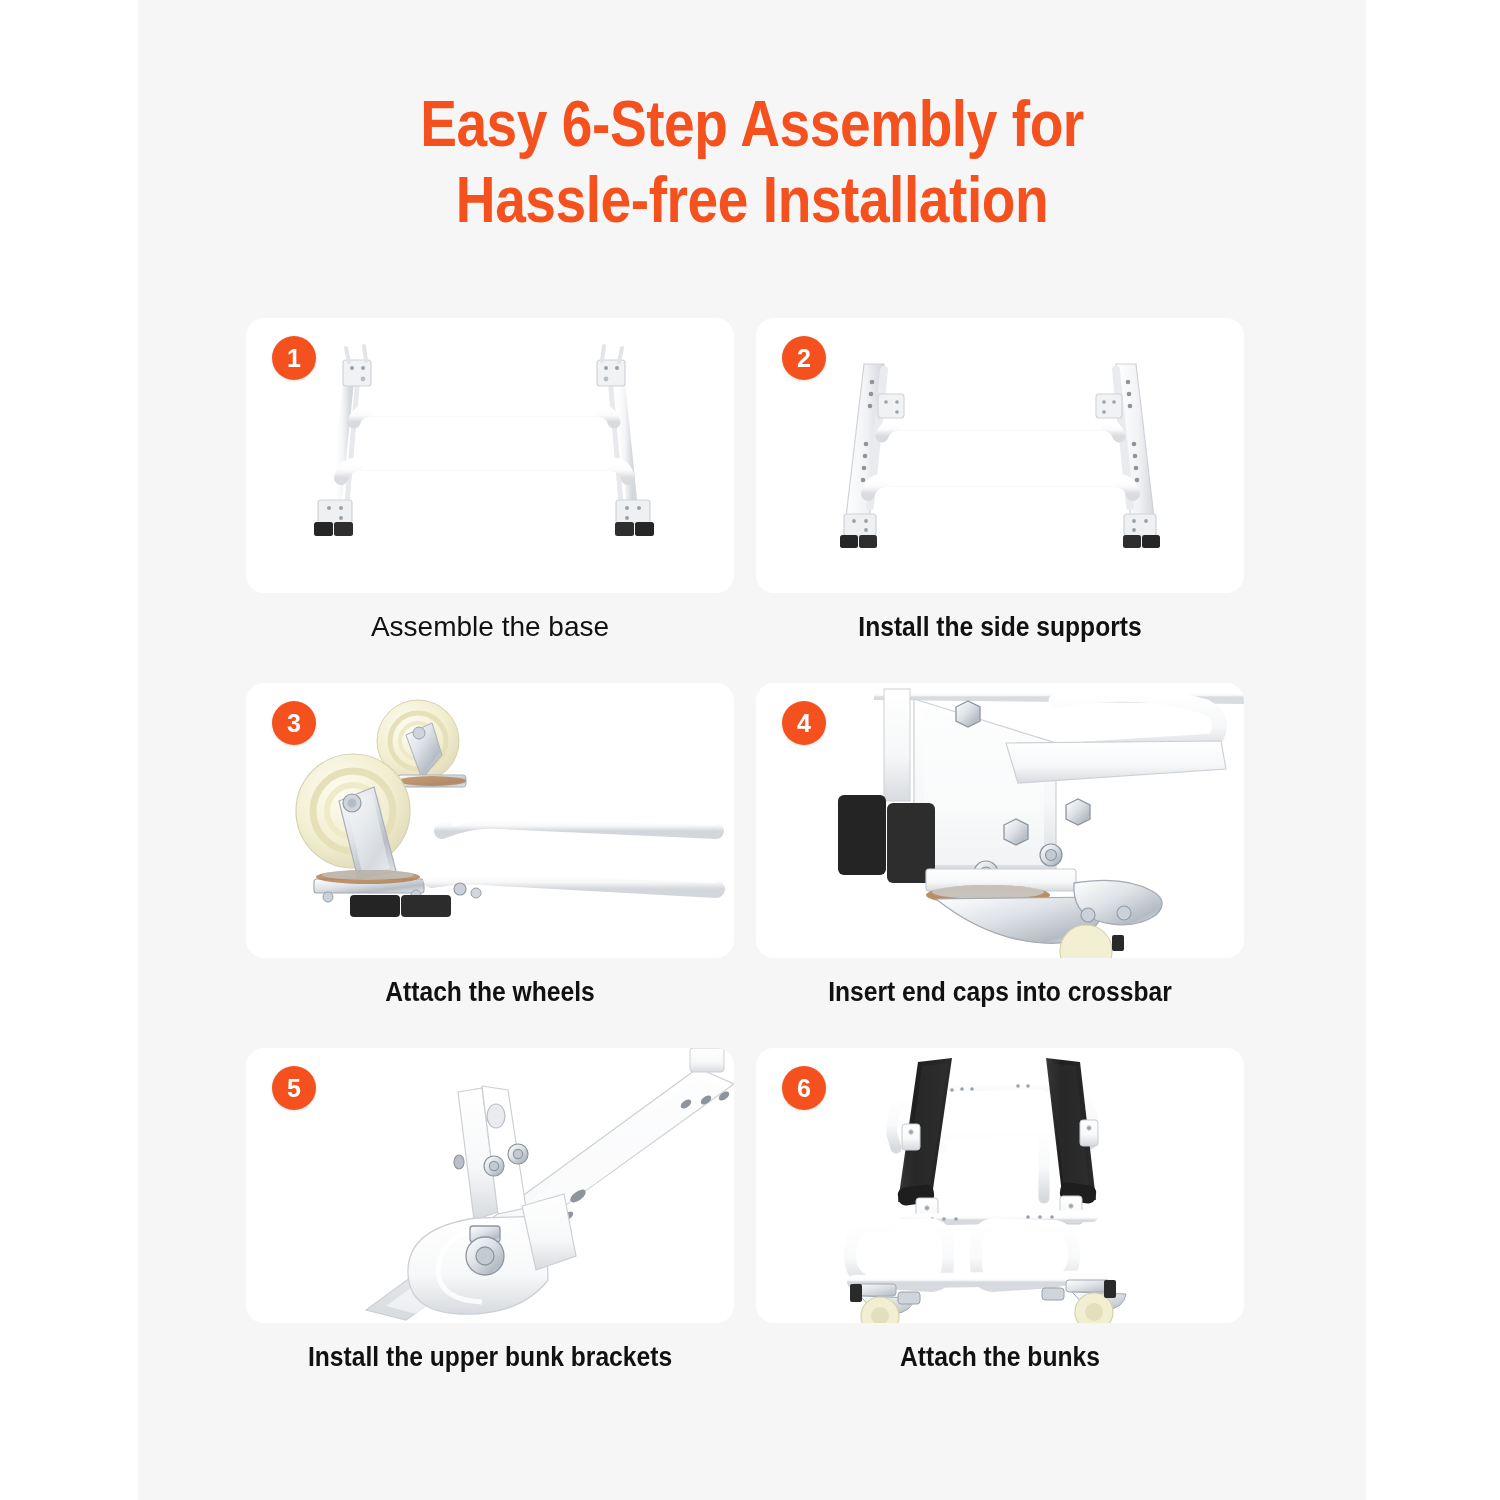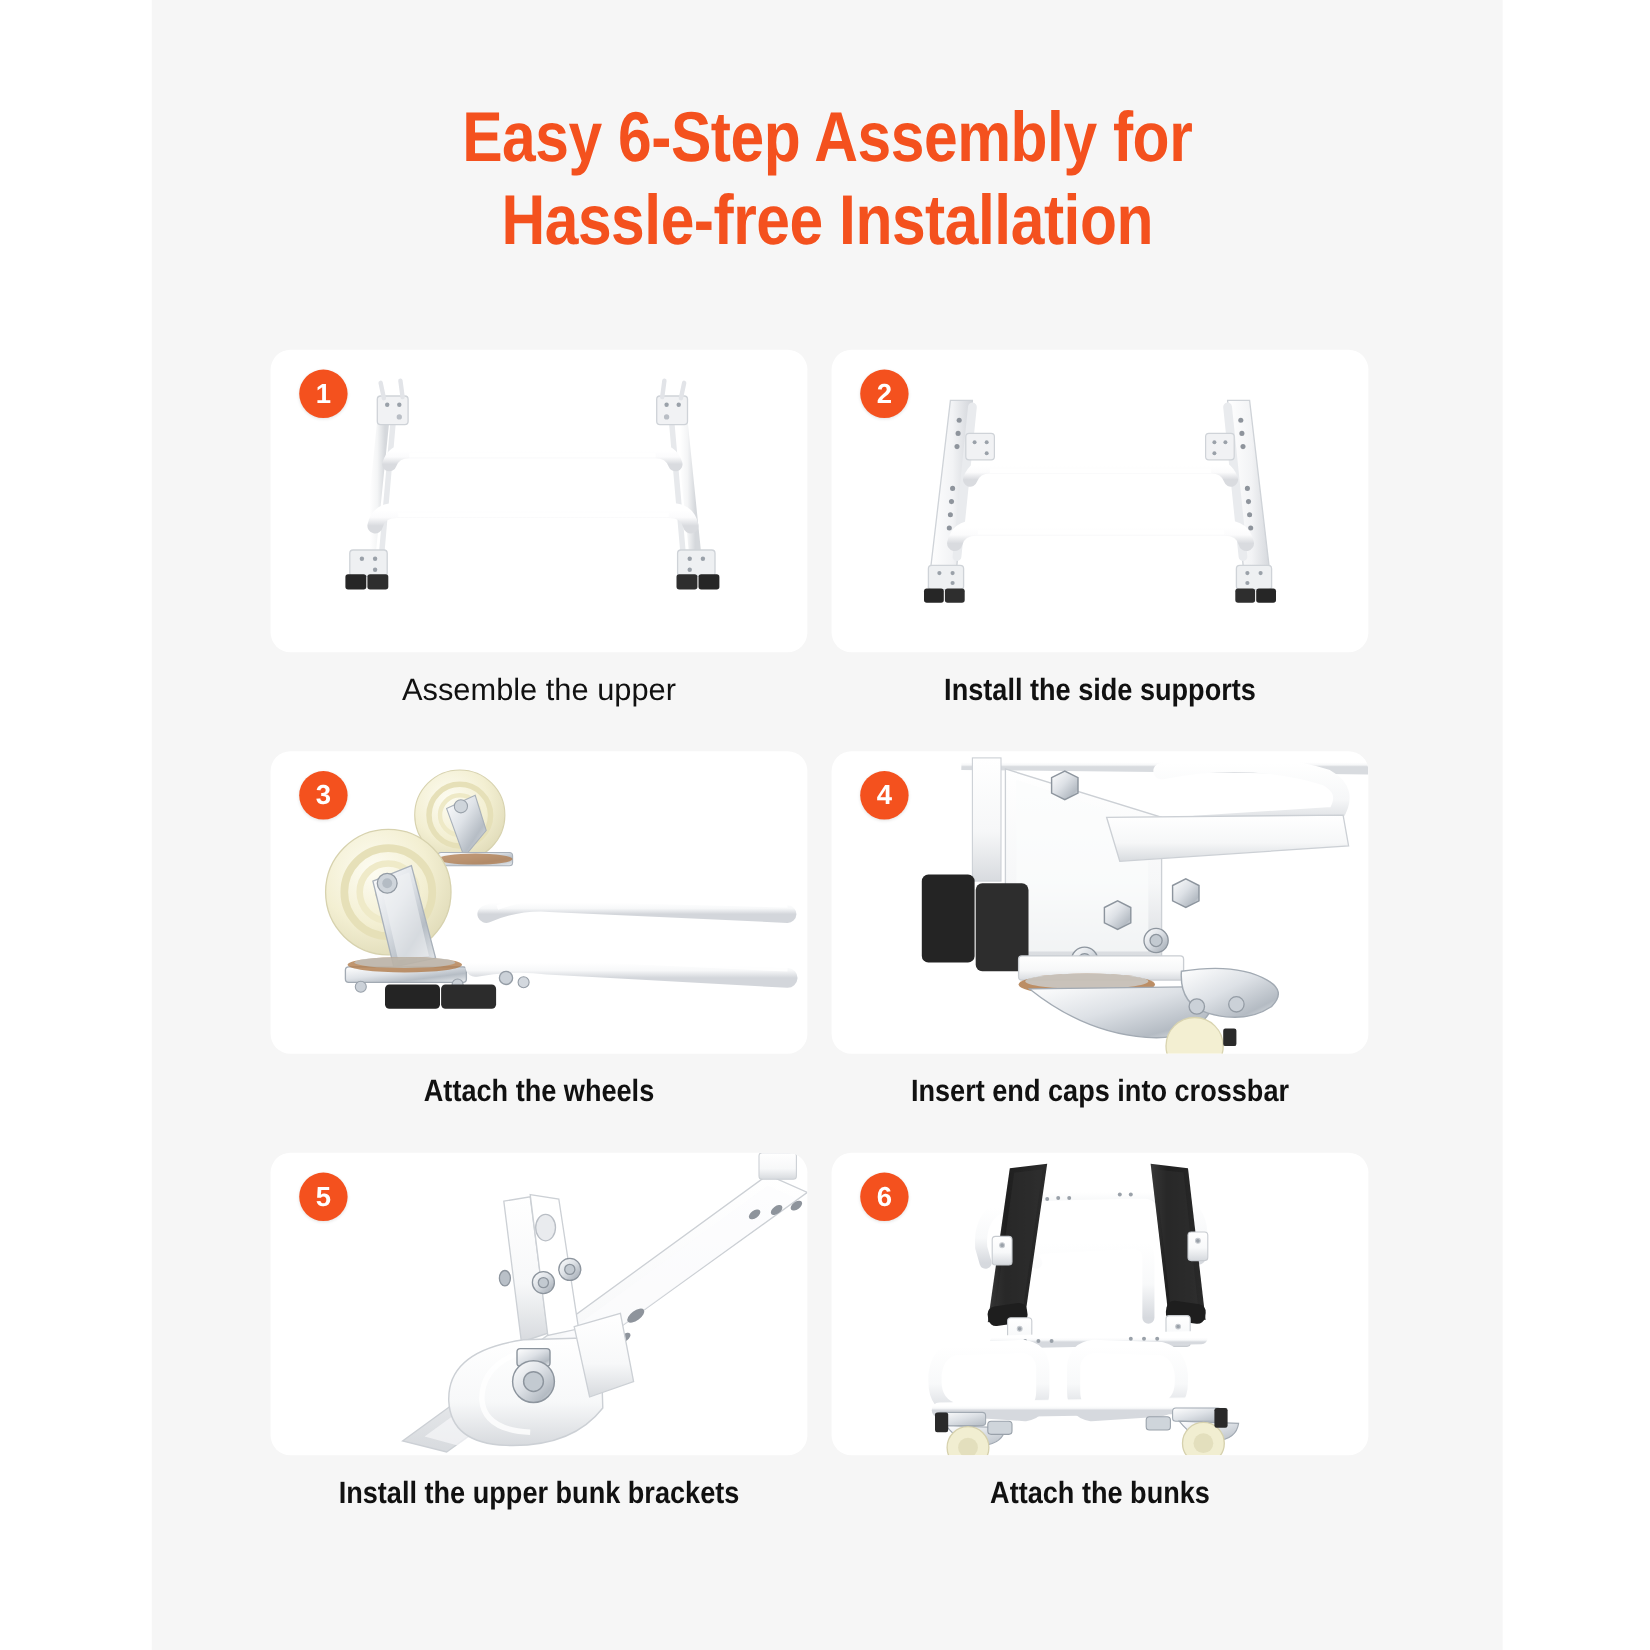--- a/index.html
+++ b/index.html
@@ -153,21 +153,21 @@
                   <rect x="370" y="182" width="34" height="24" rx="3" fill="#eef0f2" stroke="#cfd3d8" stroke-width="1.2"></rect>
                   <circle cx="381" cy="190" r="2" fill="#9aa1a9"></circle>
                   <circle cx="393" cy="190" r="2" fill="#9aa1a9"></circle>
                   <circle cx="381" cy="200" r="2" fill="#9aa1a9"></circle>
                   <rect x="369" y="204" width="19" height="14" rx="2.5" fill="#2e2e2e"></rect>
                   <rect x="389" y="204" width="19" height="14" rx="2.5" fill="#262626"></rect>
                 </g>
               </svg>
             </div>
           </div>
-          <div class="caption regular">Assemble the upper</div>
+          <div class="caption regular">Assemble the base</div>
         </div>
 
         <div class="cell right">
           <div class="card">
             <div class="badge">2</div>
             <div class="illus">
               <svg viewBox="0 0 488 275" xmlns="http://www.w3.org/2000/svg">
                 <defs>
                   <linearGradient id="bar2" x1="0" y1="0" x2="0" y2="1">
                     <stop offset="0" stop-color="#ffffff"></stop>

